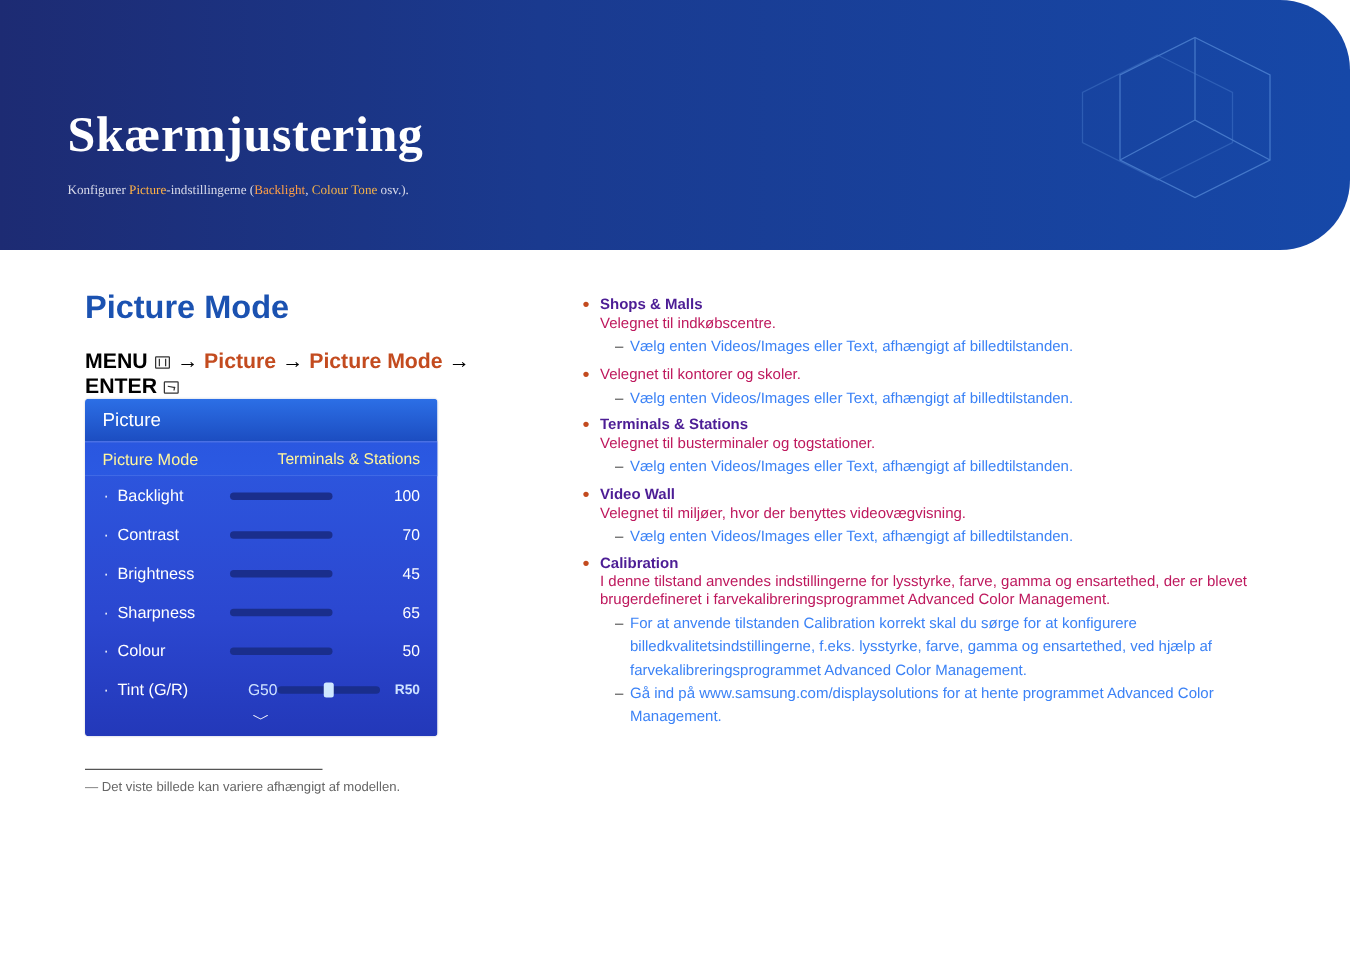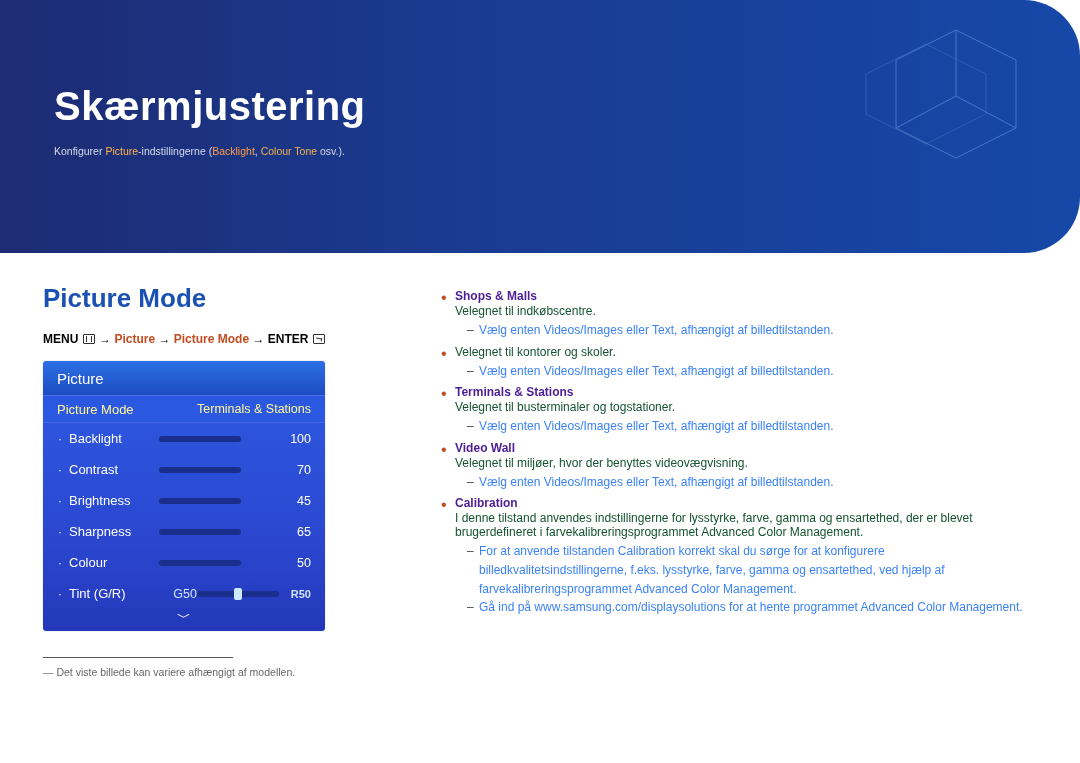--- a/index.html
+++ b/index.html
@@ -6,27 +6,28 @@
   body {
     width: 1080px;
     height: 763px;
     font-family: "Segoe UI", Arial, sans-serif;
     background: #fff;
     position: relative;
     overflow: hidden;
   }
   .header-band {
     width: 1080px;
-    height: 253px;
+    height: 200px;
     background: linear-gradient(90deg, #1d2b73 0%, #1a3a8f 40%, #1648a8 100%);
     border-top-right-radius: 56px;
     border-bottom-right-radius: 56px;
     padding: 40px 28px 0 54px;
     color: #fff;
     position: relative;
+    font-family: Liberation Serif, serif;
   }
   .cube-deco {
     position: absolute;
     right: 24px;
     top: 18px;
     width: 200px;
     height: 170px;
     opacity: 0.55;
     pointer-events: none;
   }
@@ -40,35 +41,35 @@
     font-size: 10.5px;
     color: #d7d9e9;
     margin-top: 14px;
     line-height: 1.6;
   }
   .header-sub .hl-main { color: #ffb246; }
   .header-sub .hl-a { color: #ff9e46; }
   .header-sub .hl-b { color: #f3b14a; }
   .content {
     display: flex;
-    padding: 30px 54px 0 43px;
+    padding: 30px 54px 0 68px;
   }
   .left-col { width: 350px; flex: 0 0 350px; }
   .right-col { flex: 1; padding-left: 48px; }
   .section-title {
     font-size: 26px;
     font-weight: 700;
     color: #1b52b1;
     margin-bottom: 18px;
   }
   .breadcrumb {
-    font-size: 12px;
+    font-size: 17px;
     font-weight: 700;
     color: #000;
-    margin-bottom: 15px;
+    margin-bottom: 0;
   }
   .breadcrumb .hl { color: #c34b1f; }
   .breadcrumb .arrow { color:#000; font-weight:400; }
   .bc-icon {
     display:inline-block; width:12px; height:10px;
     border:1px solid #333; vertical-align:-1px;
     position:relative; border-radius:1px;
     margin:0 1px;
   }
   .bc-icon.m::before { content:""; position:absolute; inset:1px 2px; border-left:1px solid #333; border-right:1px solid #333;}
@@ -135,21 +136,21 @@
   .rule { border: none; border-top:1px solid #555; width:190px; margin: 26px 0 8px 0; }
   .footnote { font-size:10.5px; color:#666; }
   .footnote::before{ content:"― "; color:#777;}
   
   .desc { font-size: 12px; color:#222; line-height:1.55; }
   .desc .bold { font-weight:700; }
   ul.modes{ list-style:none; margin-top:6px;}
   ul.modes > li { margin: 5px 0 2px 0; padding-left: 14px; position:relative;}
   ul.modes > li::before{ content:"•"; position:absolute; left:0; top:0; color:#c34b1f;}
   ul.modes .mode-title{ color:#4c1d95; font-weight:700; font-size:12px;}
-  ul.modes .mode-sub{ font-size:12px; color:#14532d; margin-top:1px;}
+  ul.modes .mode-sub{ font-size:12px; color:#be185d; margin-top:1px;}
   ul.dash{ list-style:none; margin:3px 0 3px 12px;}
   ul.dash li{ font-size:12px; color:#3b82f6; padding-left:12px; position:relative; line-height:1.55;}
   ul.dash li::before{content:"‒"; position:absolute; left:0; top:0; color:#444;}
 </style>
 </head>
 <body>
 
 <div class="header-band">
   <svg class="cube-deco" viewBox="0 0 200 170">
     <g fill="none" stroke="#6aa0e8" stroke-width="1">

